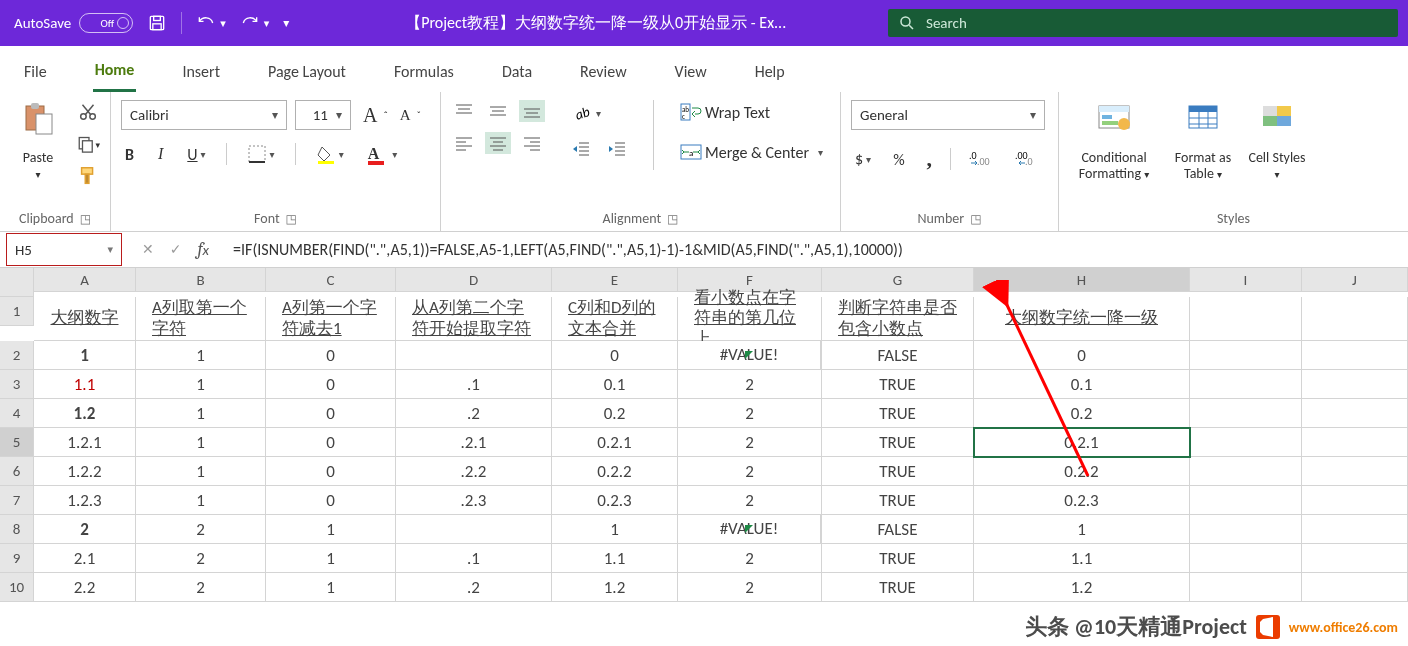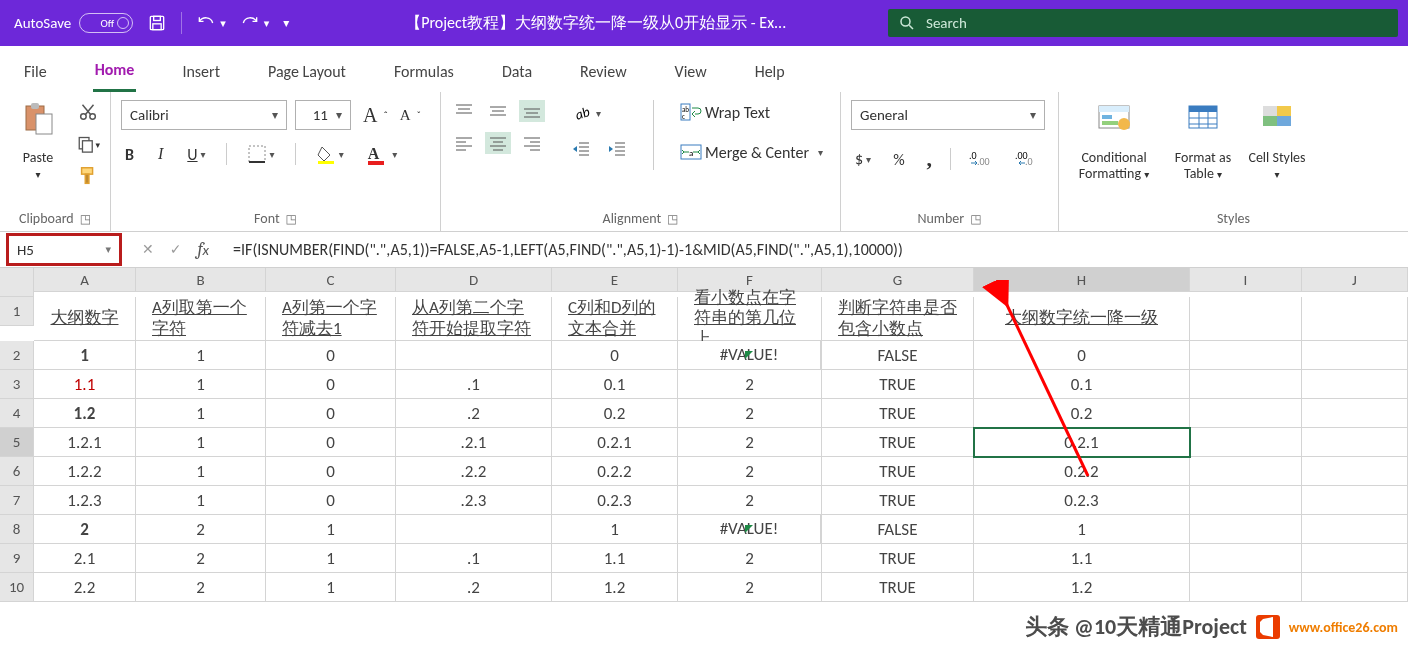--- a/index.html
+++ b/index.html
@@ -13,21 +13,21 @@
   .tb-toggle .offtxt { font-size:11px; color:#fff; }
   .tb-btn { color:#fff; font-size:18px; cursor:pointer; display:flex; align-items:center; gap:4px;}
   .tb-btn svg { width:20px; height:20px; }
   .vsep { width:1px; height:22px; background:rgba(255,255,255,0.35); }
   .tb-title { flex:1; text-align:center; font-size:16px; color:#fff; padding:0 10px; }
   .tb-search { display:flex; align-items:center; background:#185b36; height:28px; width:510px; margin-right:10px; padding:0 10px; border-radius:2px; gap:10px; color:#cde8d8; font-size:15px; }
   .tb-search svg{ width:18px; height:18px; }
   
   .ribbon-tabs { display:flex; align-items:center; gap:44px; padding:8px 22px 0; height:46px; font-size:16px; }
   .ribbon-tabs .tab { padding:6px 2px 10px; cursor:pointer; color:#444; }
-  .ribbon-tabs .tab.active { color:#a21caf; font-weight:600; border-bottom:3px solid #217346; }
+  .ribbon-tabs .tab.active { color:#4d7c0f; font-weight:600; border-bottom:3px solid #217346; }
   
   .ribbon { display:flex; border-bottom:1px solid #d0d0d0; height:140px; }
   .group { border-right:1px solid #d0d0d0; display:flex; flex-direction:column; justify-content:space-between; padding:8px 10px 4px; }
   .group-body { display:flex; gap:10px; align-items:flex-start; }
   .group-label { text-align:center; font-size:14px; color:#666; display:flex; justify-content:center; align-items:center; gap:6px; }
   .dlaunch { font-size:12px; color:#777; }
   .bigbtn { display:flex; flex-direction:column; align-items:center; justify-content:flex-start; width:56px; gap:14px; cursor:pointer;}
   .bigbtn .ico { width:36px; height:36px; }
   .bigbtn .lbl { font-size:14px; text-align:center; line-height:1.15; }
   .col3 { display:flex; flex-direction:column; gap:8px; }
@@ -40,21 +40,21 @@
   .fontsize { width:56px; justify-content:flex-end;}
   .fontinc { font-family: "Times New Roman", serif; }
   .btnsm { display:flex; align-items:center; gap:3px; cursor:pointer; padding:2px 4px; font-size:16px;}
   .btnsm .chev{font-size:10px;color:#555;}
   .align-grid button{ width:26px; height:22px; border:none; background:none; cursor:pointer; display:flex;align-items:center;justify-content:center;}
   .align-grid .sel { background:#d3e8dd; }
   .align-grid svg{width:20px;height:16px;}
   .numfmt { width:194px; justify-content:space-between;}
   
   .fx-row { display:flex; align-items:center; height:36px; border-bottom:1px solid #d0d0d0; }
-  .namebox { border:3px solid #b91c1c; width:116px; height:33px; margin:0 6px; display:flex; align-items:center; justify-content:space-between; padding:0 8px; font-size:15px;}
+  .namebox { border:1px solid #b91c1c; width:116px; height:33px; margin:0 6px; display:flex; align-items:center; justify-content:space-between; padding:0 8px; font-size:15px;}
   .fx-btns { display:flex; align-items:center; gap:16px; color:#9a9a9a; padding:0 14px; }
   .fx-btns .fx { font-style:italic; font-family:"Cambria",serif; color:#555; font-size:18px;}
   .formula { flex:1; padding:0 10px; font-size:16px; color:#333; }
   
   .grid { display:grid; grid-template-columns: 34px 102px 130px 130px 156px 126px 144px 152px 216px 112px 106px; font-size:17px; color:#444; position:relative;}
   .grid div { border-right:1px solid #d4d4d4; border-bottom:1px solid #d4d4d4; display:flex; align-items:center; justify-content:center; height:29px; background:#fff;}
   .grid .ch { background:#e6e6e6; height:24px; font-size:15px; color:#555;}
   .grid .rh { background:#e6e6e6; width:34px; font-size:15px; color:#555;}
   .grid .hdr { height:44px; line-height:1.2; padding:2px 16px; text-align:left;text-decoration:underline; }
   .grid .corner{ background:#e6e6e6;}

